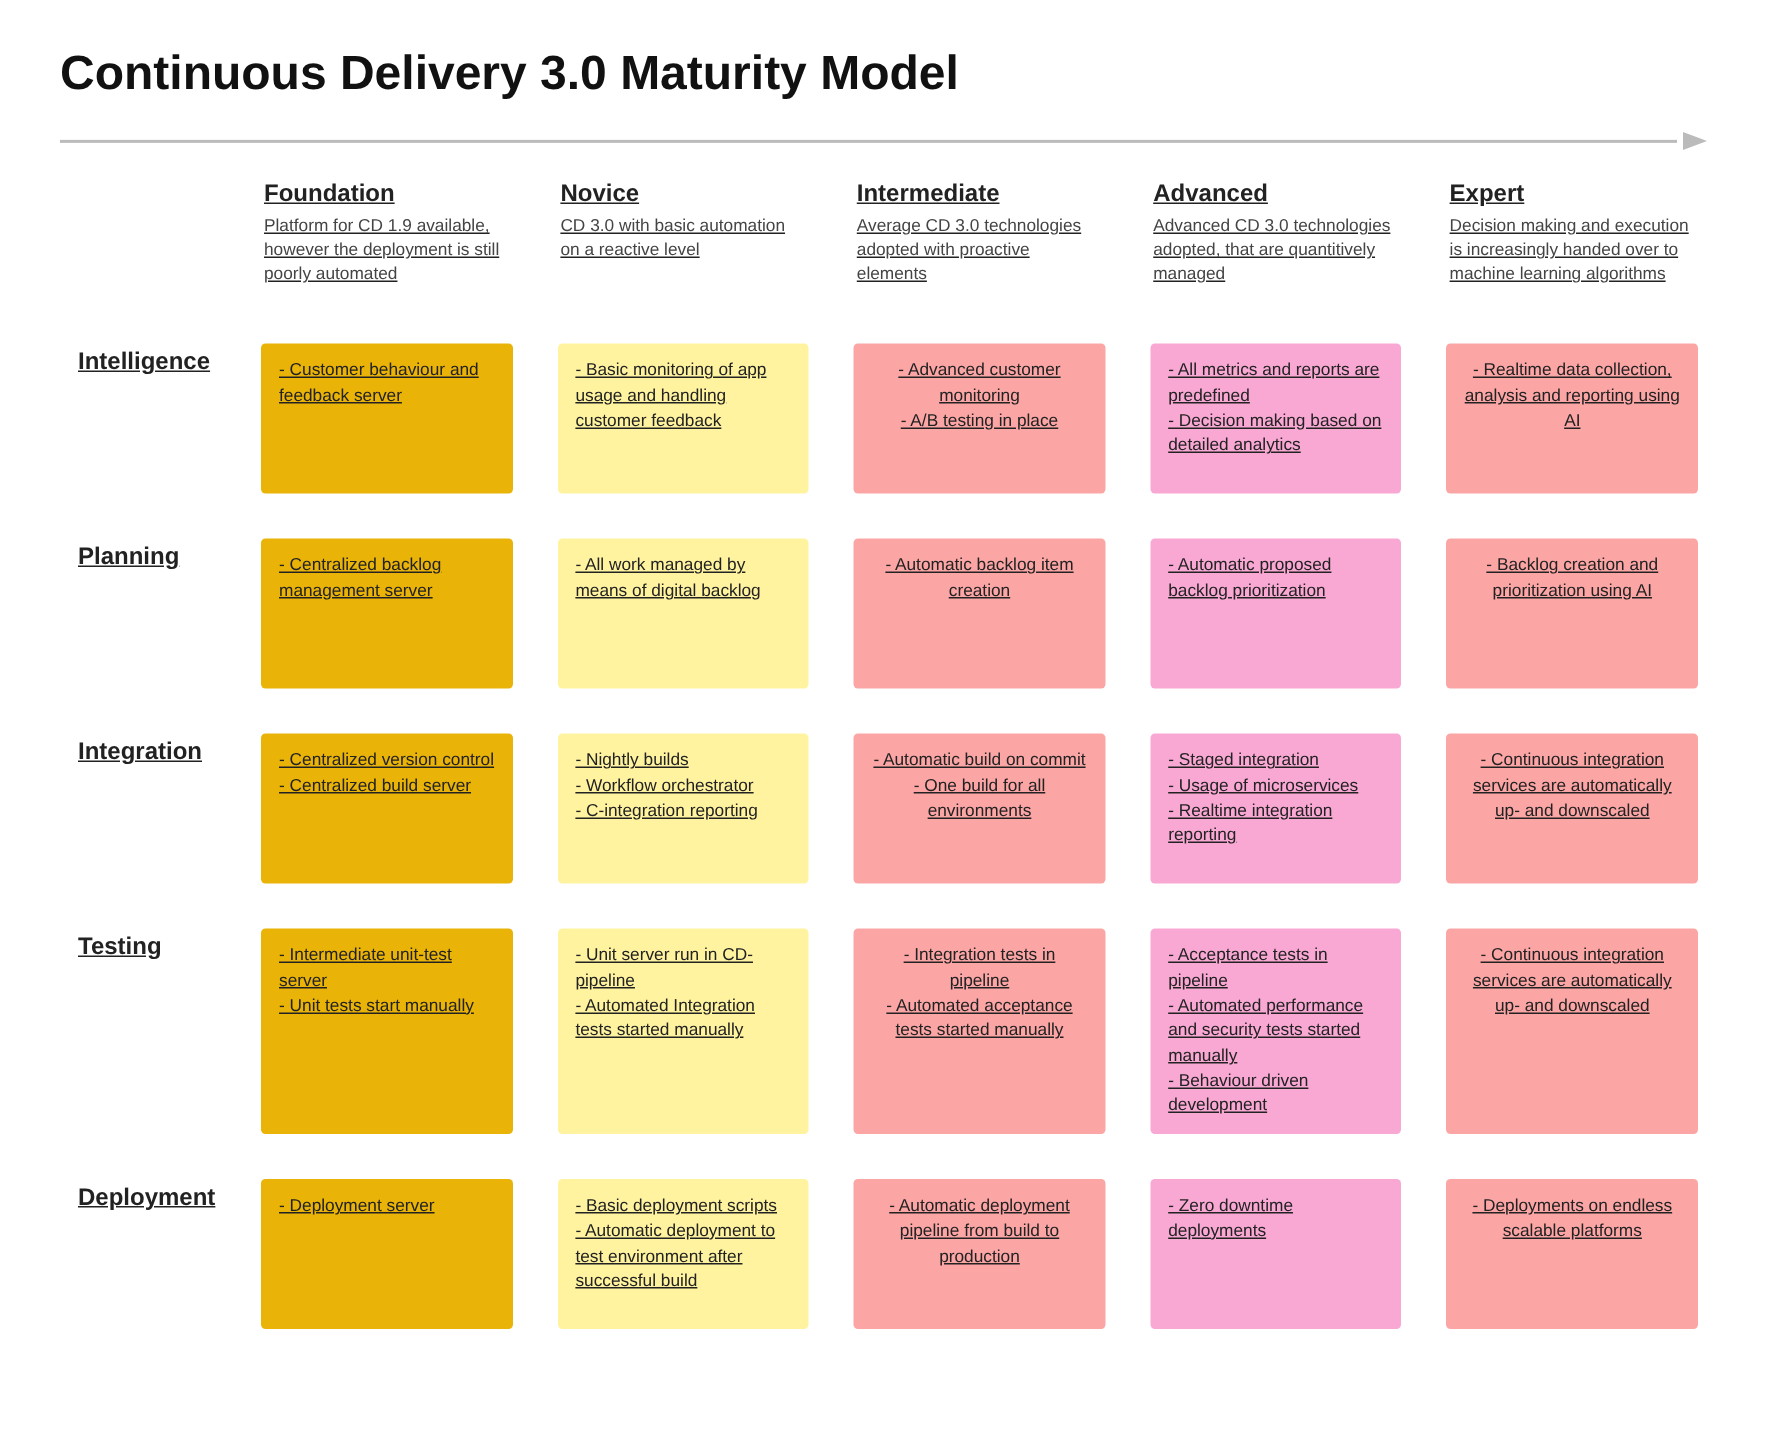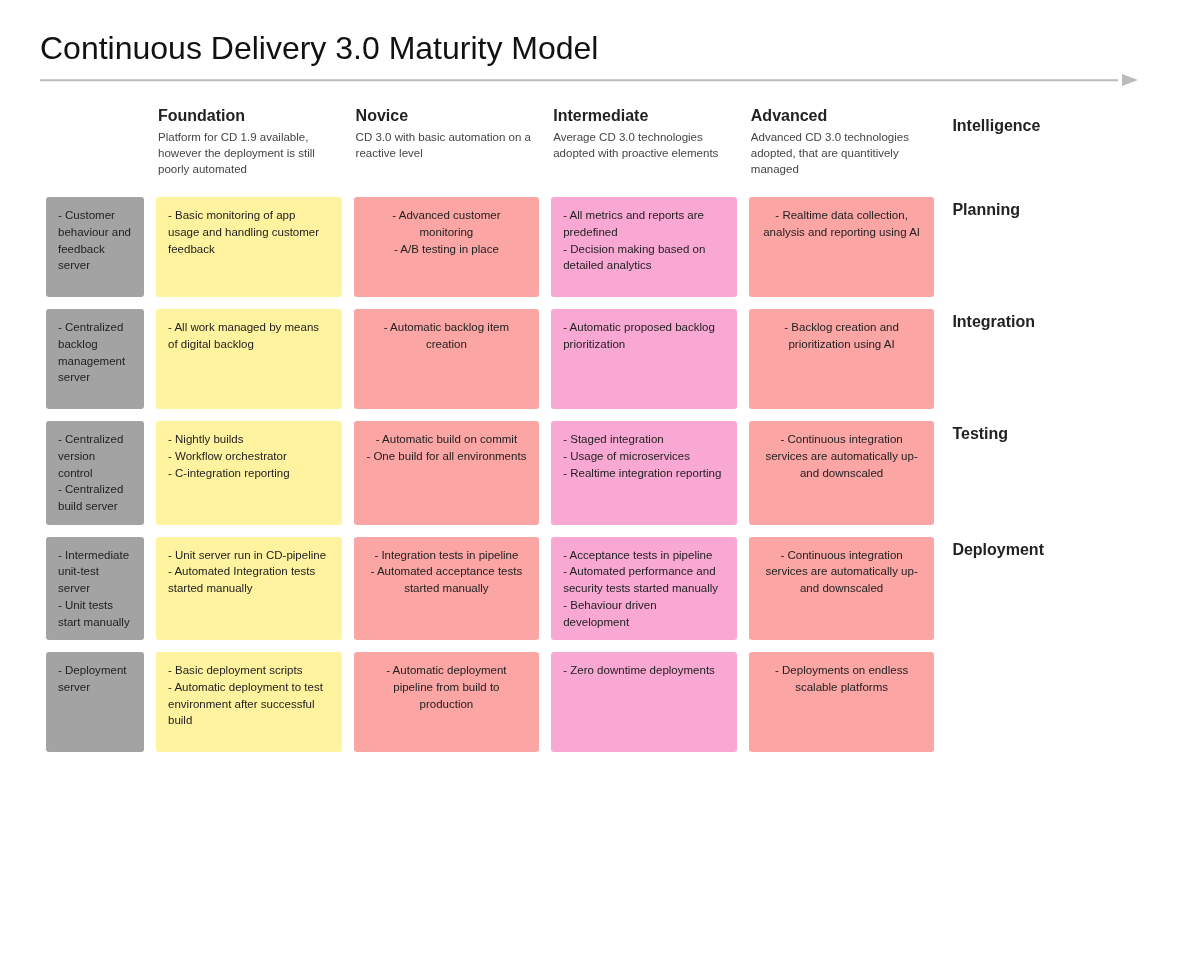--- a/index.html
+++ b/index.html
@@ -4,22 +4,22 @@
   <style>
     * { box-sizing: border-box; margin: 0; padding: 0; }
     body {
       font-family: Arial, Helvetica, sans-serif;
       background: #fff;
       padding: 30px 40px;
       color: #222;
     }
     h1 {
       font-size: 2rem;
-      font-weight: normal;
-      margin-bottom: 4px;
+      font-weight: bold;
+      margin-bottom: 18px;
       color: #111;
     }
     .arrow-line {
       width: 100%;
       height: 18px;
       position: relative;
       margin-bottom: 18px;
     }
     .arrow-line::before {
       content: '';
@@ -39,22 +39,23 @@
       transform: translateY(-50%);
       width: 0;
       height: 0;
       border-top: 6px solid transparent;
       border-bottom: 6px solid transparent;
       border-left: 16px solid #bbb;
     }
     .grid-table {
       display: grid;
       grid-template-columns: 110px repeat(5, 1fr);
-      gap: 0;
+      gap: 18px;
       width: 100%;
+      text-decoration: underline;
     }
     
     .col-header {
       padding: 0 8px 14px 8px;
       vertical-align: top;
     }
     .col-header .col-title {
       font-weight: bold;
       font-size: 1rem;
       margin-bottom: 4px;
@@ -78,21 +79,21 @@
     }
     .cell-inner {
       border-radius: 3px;
       padding: 10px 12px;
       font-size: 0.72rem;
       line-height: 1.45;
       height: 100%;
       min-height: 100px;
     }
     
-    .light-yellow { background: #a3a3a3; }
+    .light-yellow { background: #eab308; }
     
     .med-yellow { background: #fff3a0; }
     
     .amber { background: #fca5a5; text-align: center; }
     .dark-amber { background: #f9a8d4; }
     .empty-cell {
       
     }
   </style>
 </head>
@@ -114,20 +115,24 @@
     <div class="col-title">Novice</div>
     <div class="col-subtitle">CD 3.0 with basic automation on a reactive level</div>
   </div>
   <div class="col-header">
     <div class="col-title">Intermediate</div>
     <div class="col-subtitle">Average CD 3.0 technologies adopted with proactive elements</div>
   </div>
   <div class="col-header">
     <div class="col-title">Advanced</div>
     <div class="col-subtitle">Advanced CD 3.0 technologies adopted, that are quantitively managed</div>
+  </div>
+  <div class="col-header">
+    <div class="col-title">Expert</div>
+    <div class="col-subtitle">Decision making and execution is increasingly handed over to machine learning algorithms</div>
   </div>
 
   <div id="rows-container" style="display:contents;"><div class="row-label-cell">Intelligence</div><div class="cell">
         <div class="cell-inner light-yellow"><span>- Customer behaviour and feedback server</span></div>
       </div><div class="cell">
         <div class="cell-inner med-yellow"><span>- Basic monitoring of app usage and handling customer feedback</span></div>
       </div><div class="cell">
         <div class="cell-inner amber"><span>- Advanced customer monitoring</span><br><span>- A/B testing in place</span></div>
       </div><div class="cell">
         <div class="cell-inner dark-amber"><span>- All metrics and reports are predefined</span><br><span>- Decision making based on detailed analytics</span></div>

